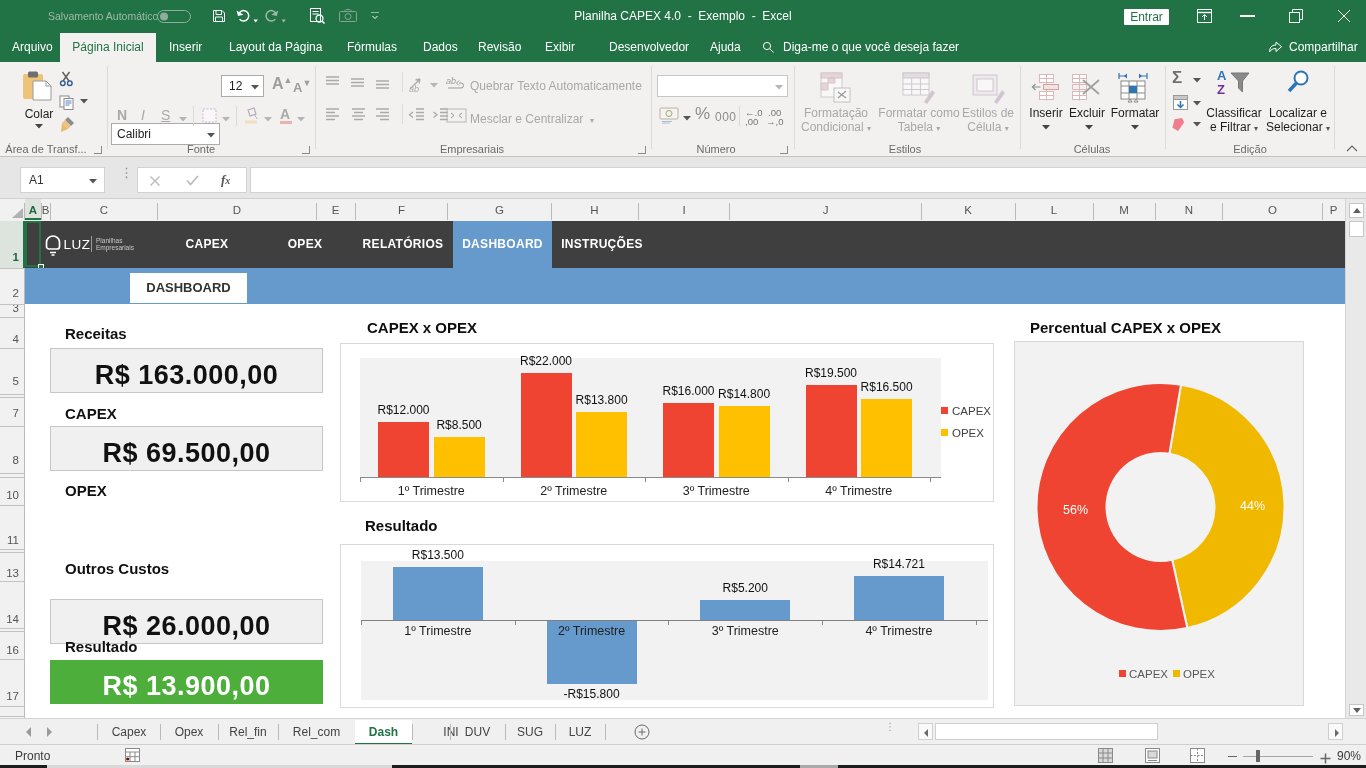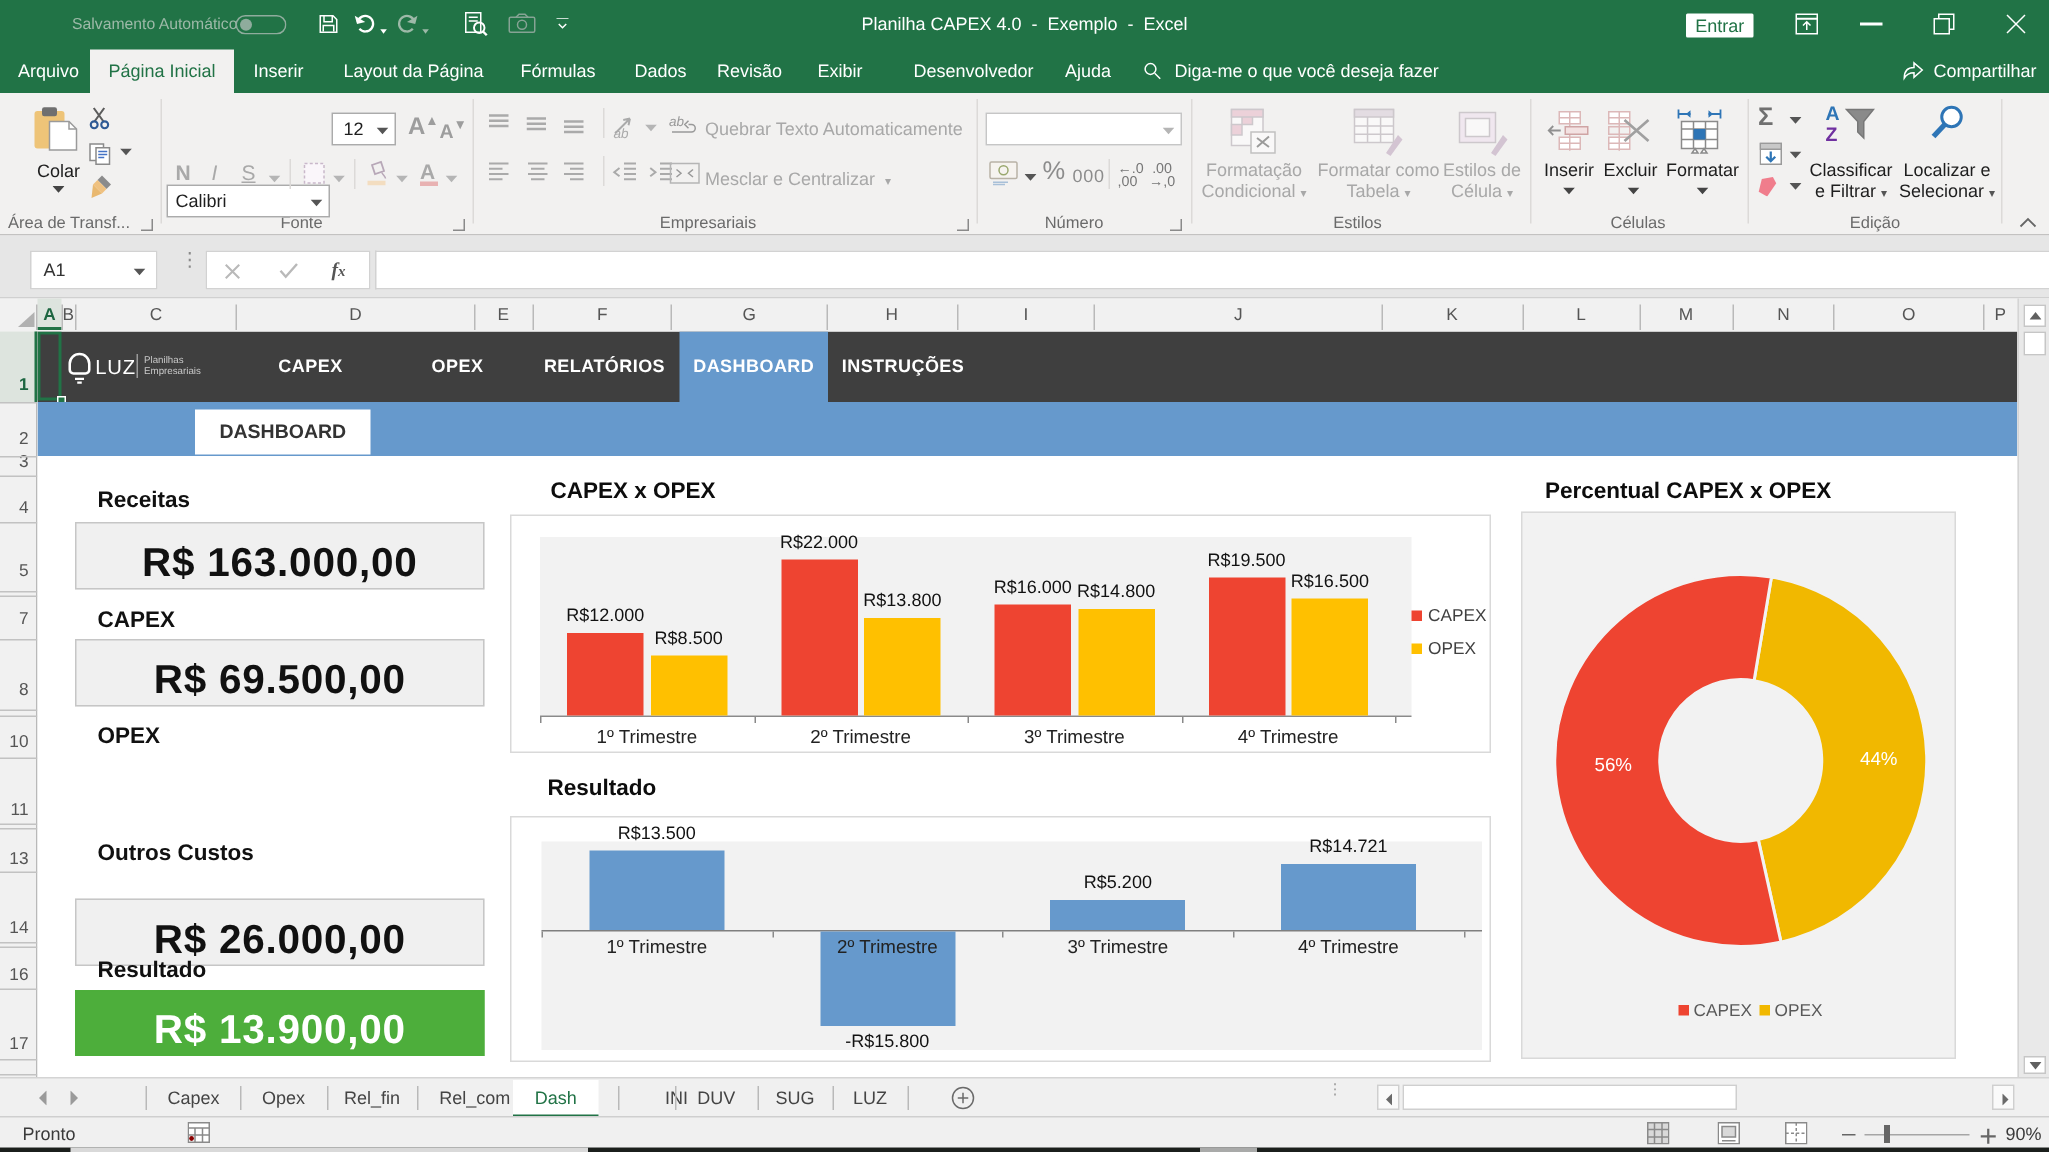--- a/index.html
+++ b/index.html
@@ -585,21 +585,21 @@
     <svg class="abs" style="left:24px;top:8px;" width="10" height="10" viewBox="0 0 10 10">
         <path d="M7 0 L2 5 L7 10 Z" fill="#9a9a9a"></path>
       </svg>
     <svg class="abs" style="left:44px;top:8px;" width="10" height="10" viewBox="0 0 10 10">
         <path d="M3 0 L8 5 L3 10 Z" fill="#9a9a9a"></path>
       </svg>
     <div class="stab" style="left:98px;width:62px;">Capex</div>
     <div class="stab" style="left:160px;width:58px;">Opex</div>
     <div class="stab" style="left:218px;width:60px;">Rel_fin</div>
     <div class="stab" style="left:278px;width:77px;">Rel_com</div>
-    <div class="stab" style="left:342px;width:57px;background:#fff;color:#217346;font-weight:normal;border-bottom:2px solid #217346;">Dash</div>
+    <div class="stab" style="left:355px;width:57px;background:#fff;color:#217346;font-weight:bold;border-bottom:2px solid #217346;">Dash</div>
     <div class="stab" style="left:432px;width:38px;">INI</div>
     <div class="stab" style="left:450px;width:55px;">DUV</div>
     <div class="stab" style="left:505px;width:50px;">SUG</div>
     <div class="stab" style="left:555px;width:50px;">LUZ</div>
     <div class="stabsep" style="left:97px;"></div>
     <div class="stabsep" style="left:160px;"></div>
     <div class="stabsep" style="left:218px;"></div>
     <div class="stabsep" style="left:278px;"></div>
     <div class="stabsep" style="left:412px;"></div>
     <div class="stabsep" style="left:450px;"></div>

